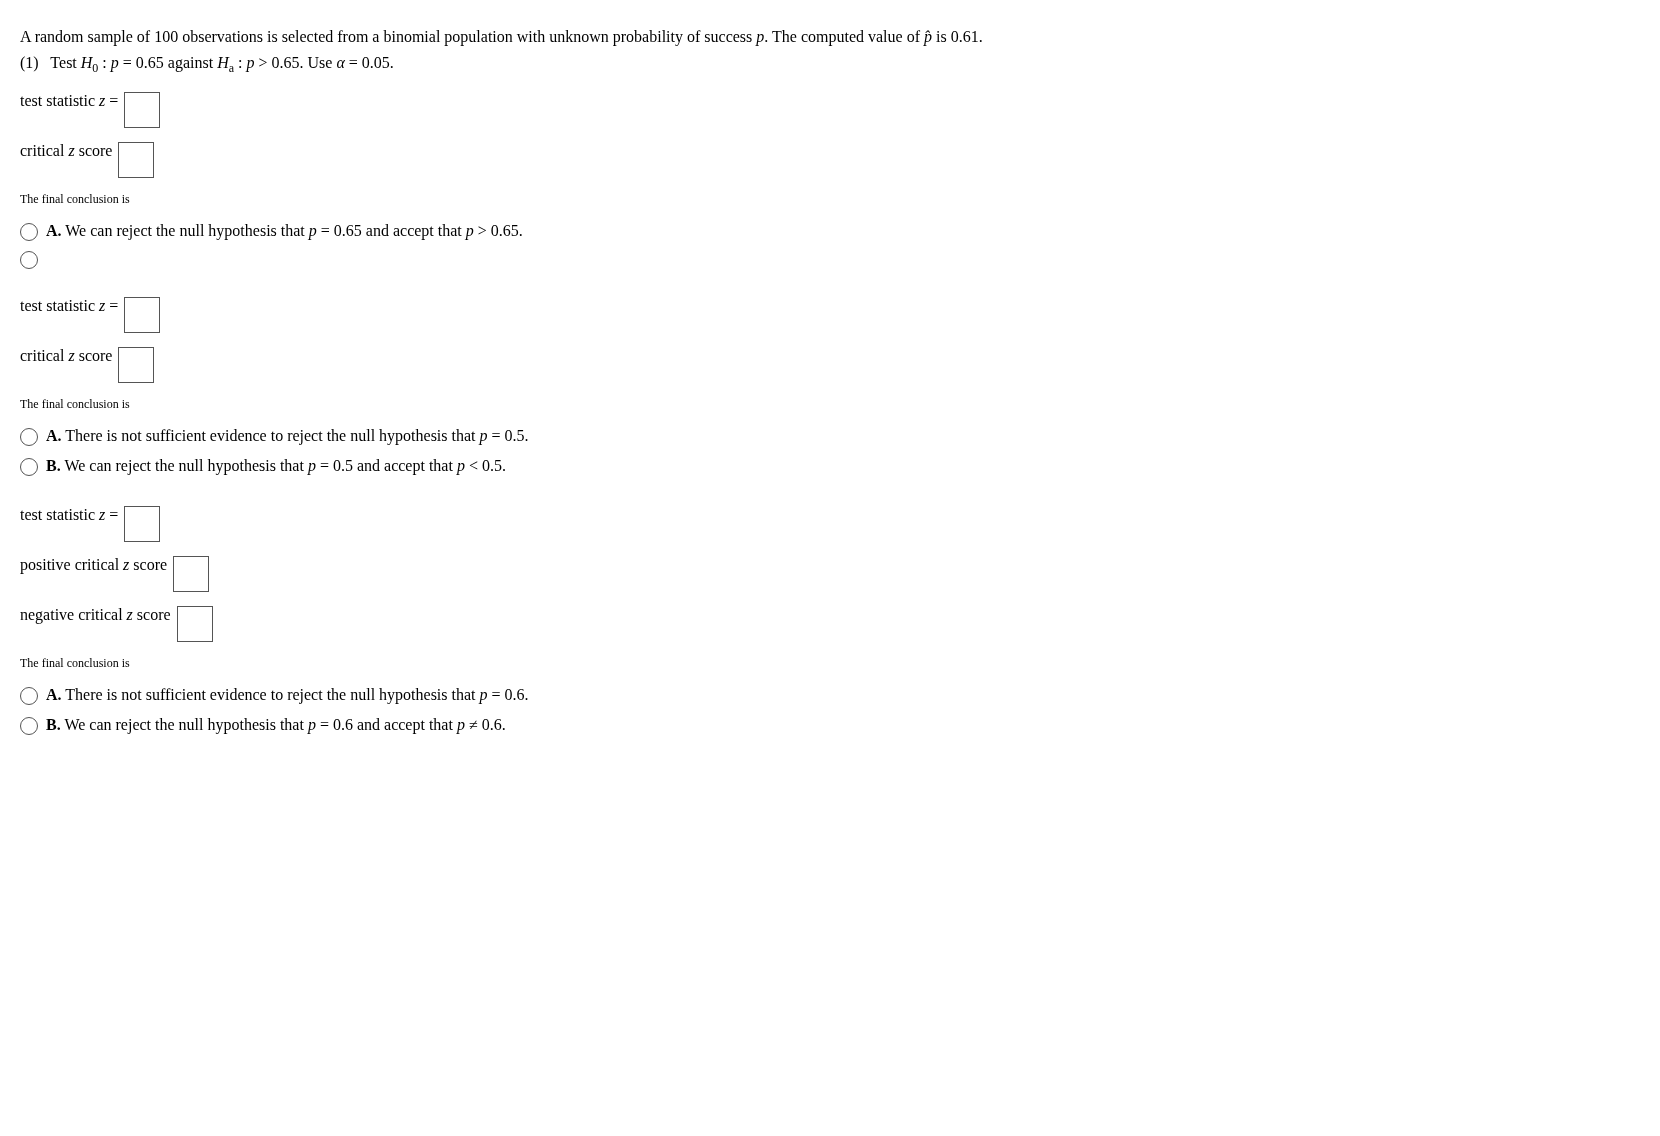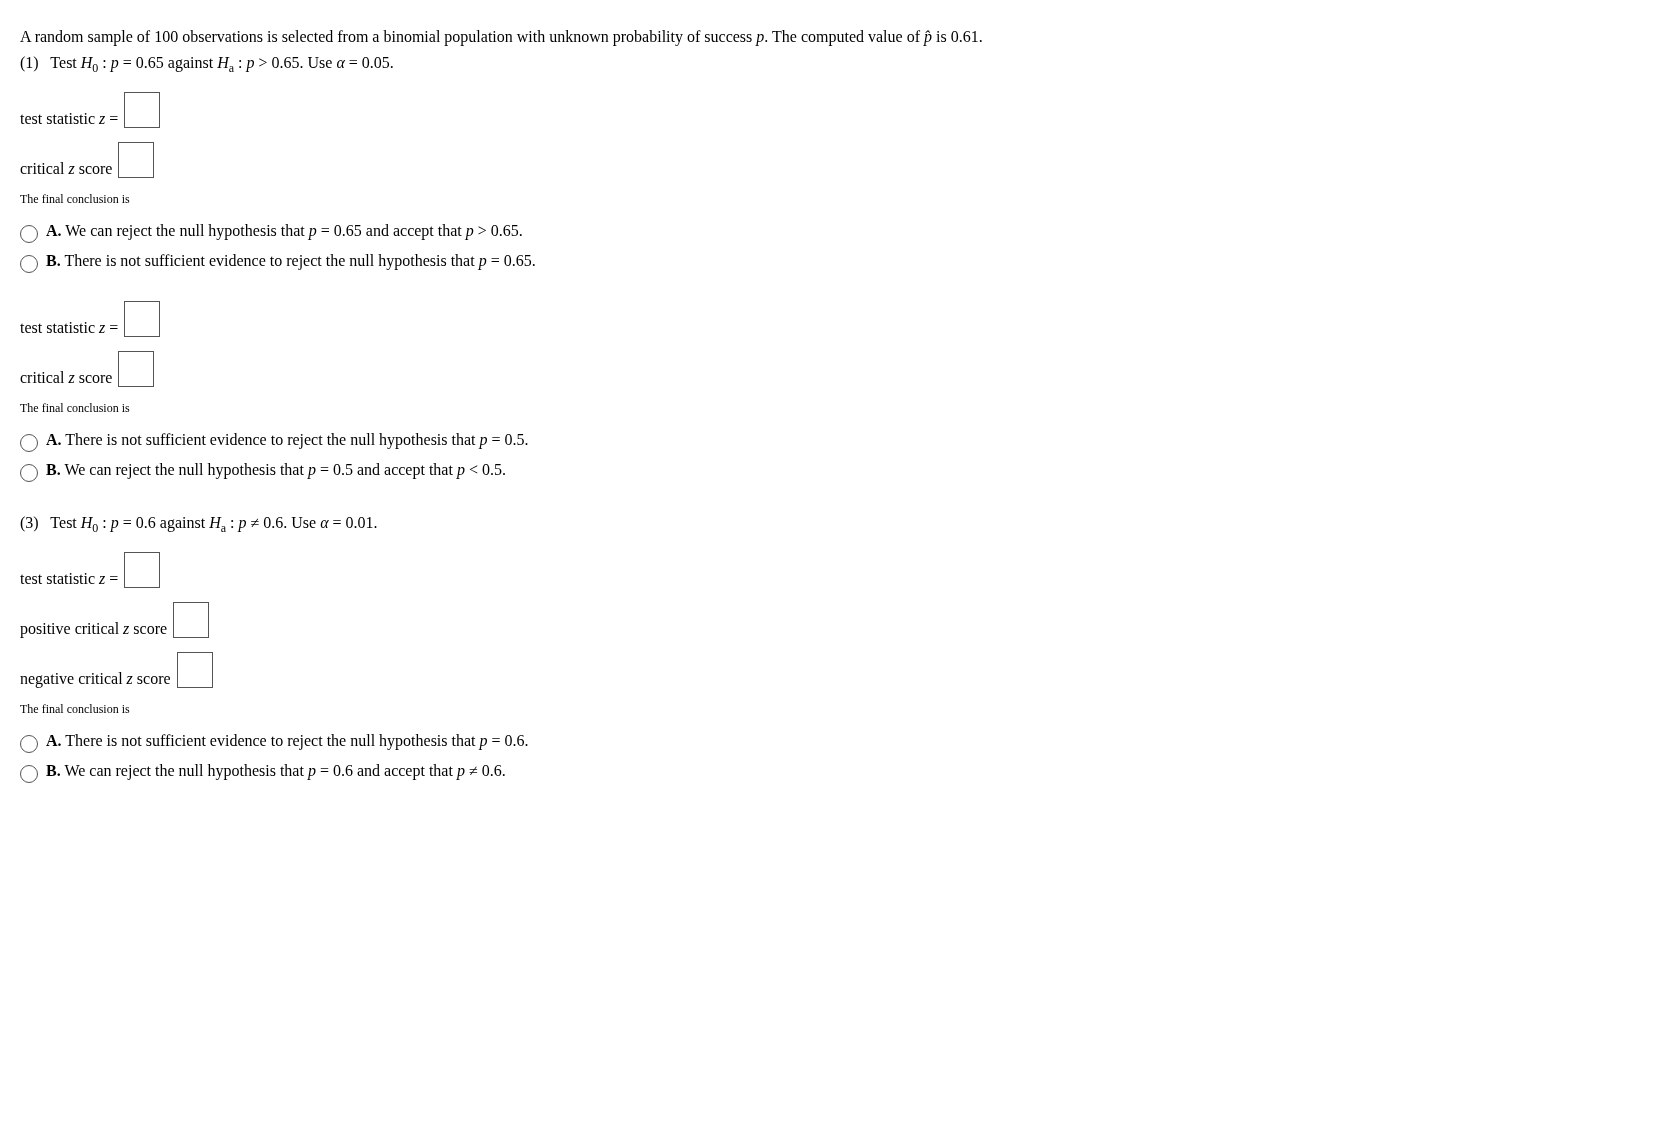--- a/index.html
+++ b/index.html
@@ -16,21 +16,21 @@
     }
     .problem-block {
       margin-bottom: 28px;
     }
     .problem-header {
       margin-bottom: 14px;
       line-height: 1.6;
     }
     .field-row {
       display: flex;
-      align-items: flex-end;
+      align-items: flex-start;
       margin-bottom: 14px;
       gap: 6px;
     }
     .field-label {
       font-size: 16px;
     }
     .input-box {
       width: 36px;
       height: 36px;
       border: 1px solid #555;
@@ -40,21 +40,21 @@
     }
     .conclusion-label {
       margin-bottom: 12px;
       font-size: 12px;
     }
     .radio-group {
       margin-bottom: 8px;
     }
     .radio-option {
       display: flex;
-      align-items: flex-end;
+      align-items: center;
       gap: 8px;
       margin-bottom: 6px;
       line-height: 1.5;
     }
     .radio-circle {
       width: 18px;
       height: 18px;
       border-radius: 50%;
       border: 1.5px solid #555;
       flex-shrink: 0;
@@ -91,21 +91,20 @@
 
   <div class="conclusion-label">The final conclusion is</div>
 
   <div class="radio-group">
     <div class="radio-option">
       <div class="radio-circle"></div>
       <span><strong>A.</strong> We can reject the null hypothesis that <span class="math">p</span> = 0.65 and accept that <span class="math">p</span> &gt; 0.65.</span>
     </div>
     <div class="radio-option">
       <div class="radio-circle"></div>
-      <span><strong>B.</strong> There is not sufficient evidence to reject the null hypothesis that <span class="math">p</span> = 0.65.</span>
     </div>
   </div>
 </div>
 
 <div class="problem-block">
 
   <div class="field-row">
     <span class="field-label">test statistic <span class="math">z</span> =</span>
     <div class="input-box"></div>
   </div>
@@ -123,23 +122,20 @@
       <span><strong>A.</strong> There is not sufficient evidence to reject the null hypothesis that <span class="math">p</span> = 0.5.</span>
     </div>
     <div class="radio-option">
       <div class="radio-circle"></div>
       <span><strong>B.</strong> We can reject the null hypothesis that <span class="math">p</span> = 0.5 and accept that <span class="math">p</span> &lt; 0.5.</span>
     </div>
   </div>
 </div>
 
 <div class="problem-block">
-  <div class="problem-header">
-    (3)&nbsp;&nbsp; Test <span class="math">H</span><sub>0</sub> : <span class="math">p</span> = 0.6 against <span class="math">H</span><sub>a</sub> : <span class="math">p</span> ≠ 0.6. Use <span class="math">α</span> = 0.01.
-  </div>
 
   <div class="field-row">
     <span class="field-label">test statistic <span class="math">z</span> =</span>
     <div class="input-box"></div>
   </div>
 
   <div class="field-row">
     <span class="field-label">positive critical <span class="math">z</span> score</span>
     <div class="input-box"></div>
   </div>

